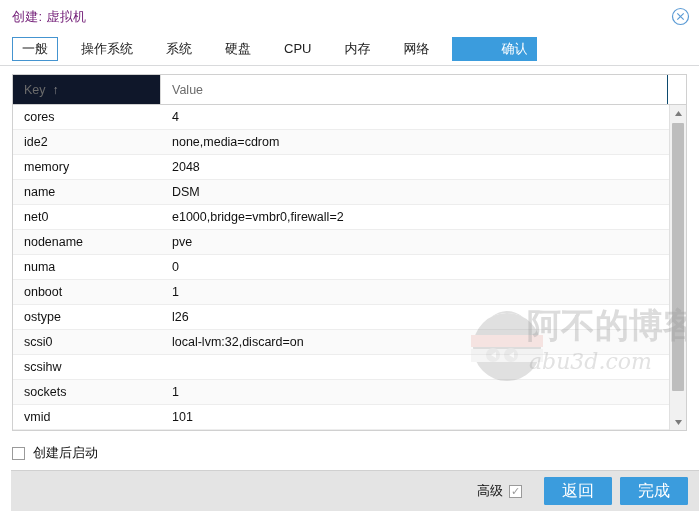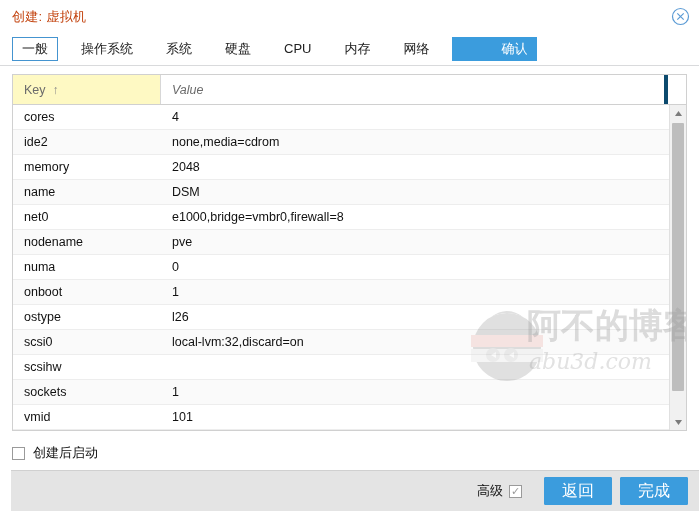--- a/index.html
+++ b/index.html
@@ -32,21 +32,21 @@
     height: 33px;
     flex: 0 0 33px;
     background: #ffffff;
     display: flex;
     align-items: center;
     padding: 0 10px 0 12px;
     box-sizing: border-box;
   }
   #title-text {
     font-size: 13px;
-    color: #c2410c;
+    color: #701a75;
     letter-spacing: .3px;
     white-space: nowrap;
   }
   #close-btn {
     position: absolute;
     right: 9px;
     top: 7px;
     width: 19px;
     height: 19px;
     cursor: pointer;
@@ -121,24 +121,24 @@
     align-items: center;
     font-size: 12.5px;
     color: #6b6b6b;
     padding-left: 11px;
     box-sizing: border-box;
     border-right: 1px solid #d7d7d7;
     cursor: pointer;
     user-select: none;
   }
   .hcell.sorted {
-    background: #fef9c3;
+    background: #0f172a;
   }
   #h-key { width: 148px; flex: 0 0 148px; }
-  #h-value { flex: 1 1 auto; border-right: 4px solid #0c4a6e; font-style: italic; }
+  #h-value { flex: 1 1 auto; border-right: 1px solid #0c4a6e; }
   #h-pad { width: 18px; flex: 0 0 18px; background: #fff; border-right: none; }
   .sort-arrow {
     margin-left: 7px;
     color: #8a8a8a;
     font-size: 12px;
     line-height: 1;
   }
 
   #grid-body-wrap {
     position: relative;
@@ -338,21 +338,21 @@
             <div class="row">
               <div class="cell c-key">memory</div>
               <div class="cell c-val">2048</div>
             </div>
             <div class="row alt">
               <div class="cell c-key">name</div>
               <div class="cell c-val">DSM</div>
             </div>
             <div class="row">
               <div class="cell c-key">net0</div>
-              <div class="cell c-val">e1000,bridge=vmbr0,firewall=8</div>
+              <div class="cell c-val">e1000,bridge=vmbr0,firewall=2</div>
             </div>
             <div class="row alt">
               <div class="cell c-key">nodename</div>
               <div class="cell c-val">pve</div>
             </div>
             <div class="row">
               <div class="cell c-key">numa</div>
               <div class="cell c-val">0</div>
             </div>
             <div class="row alt">

